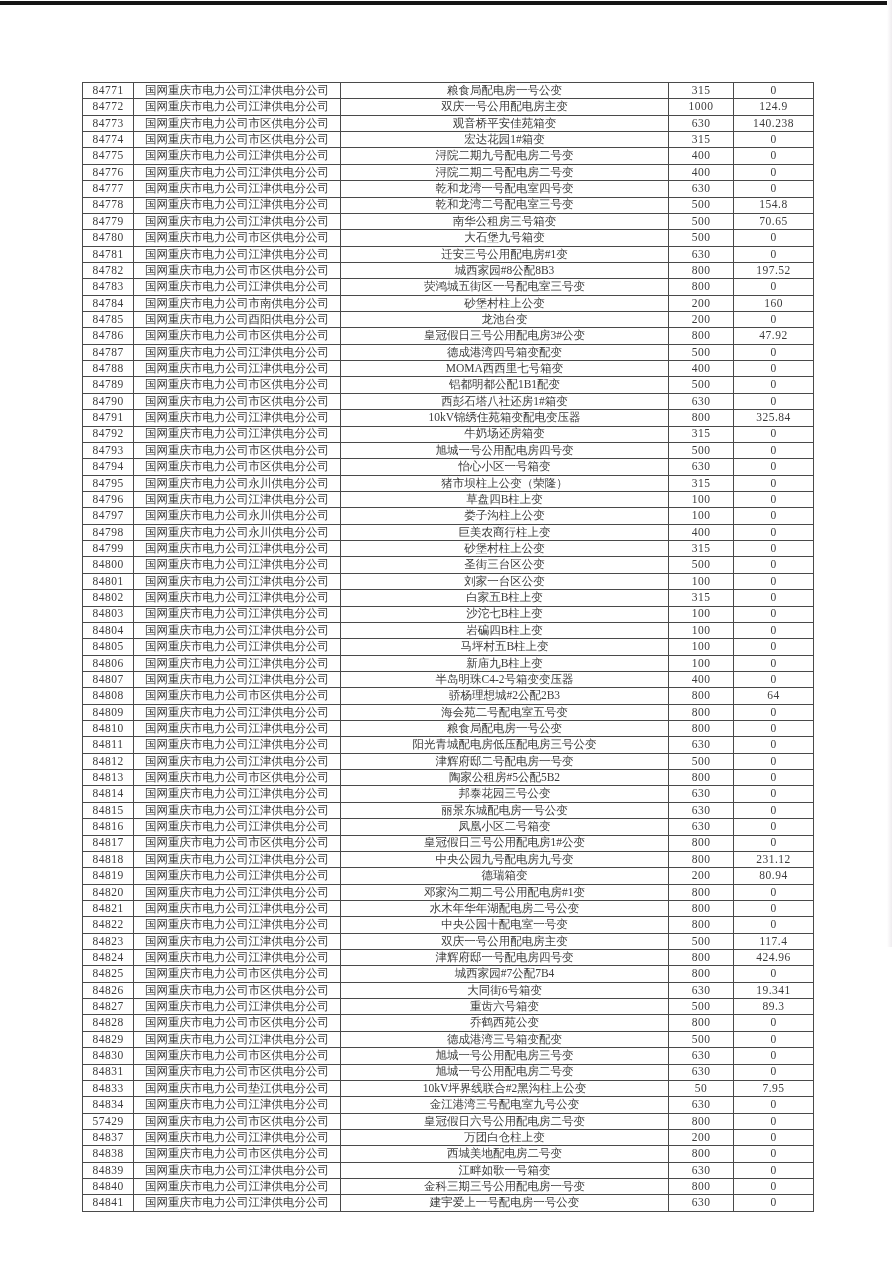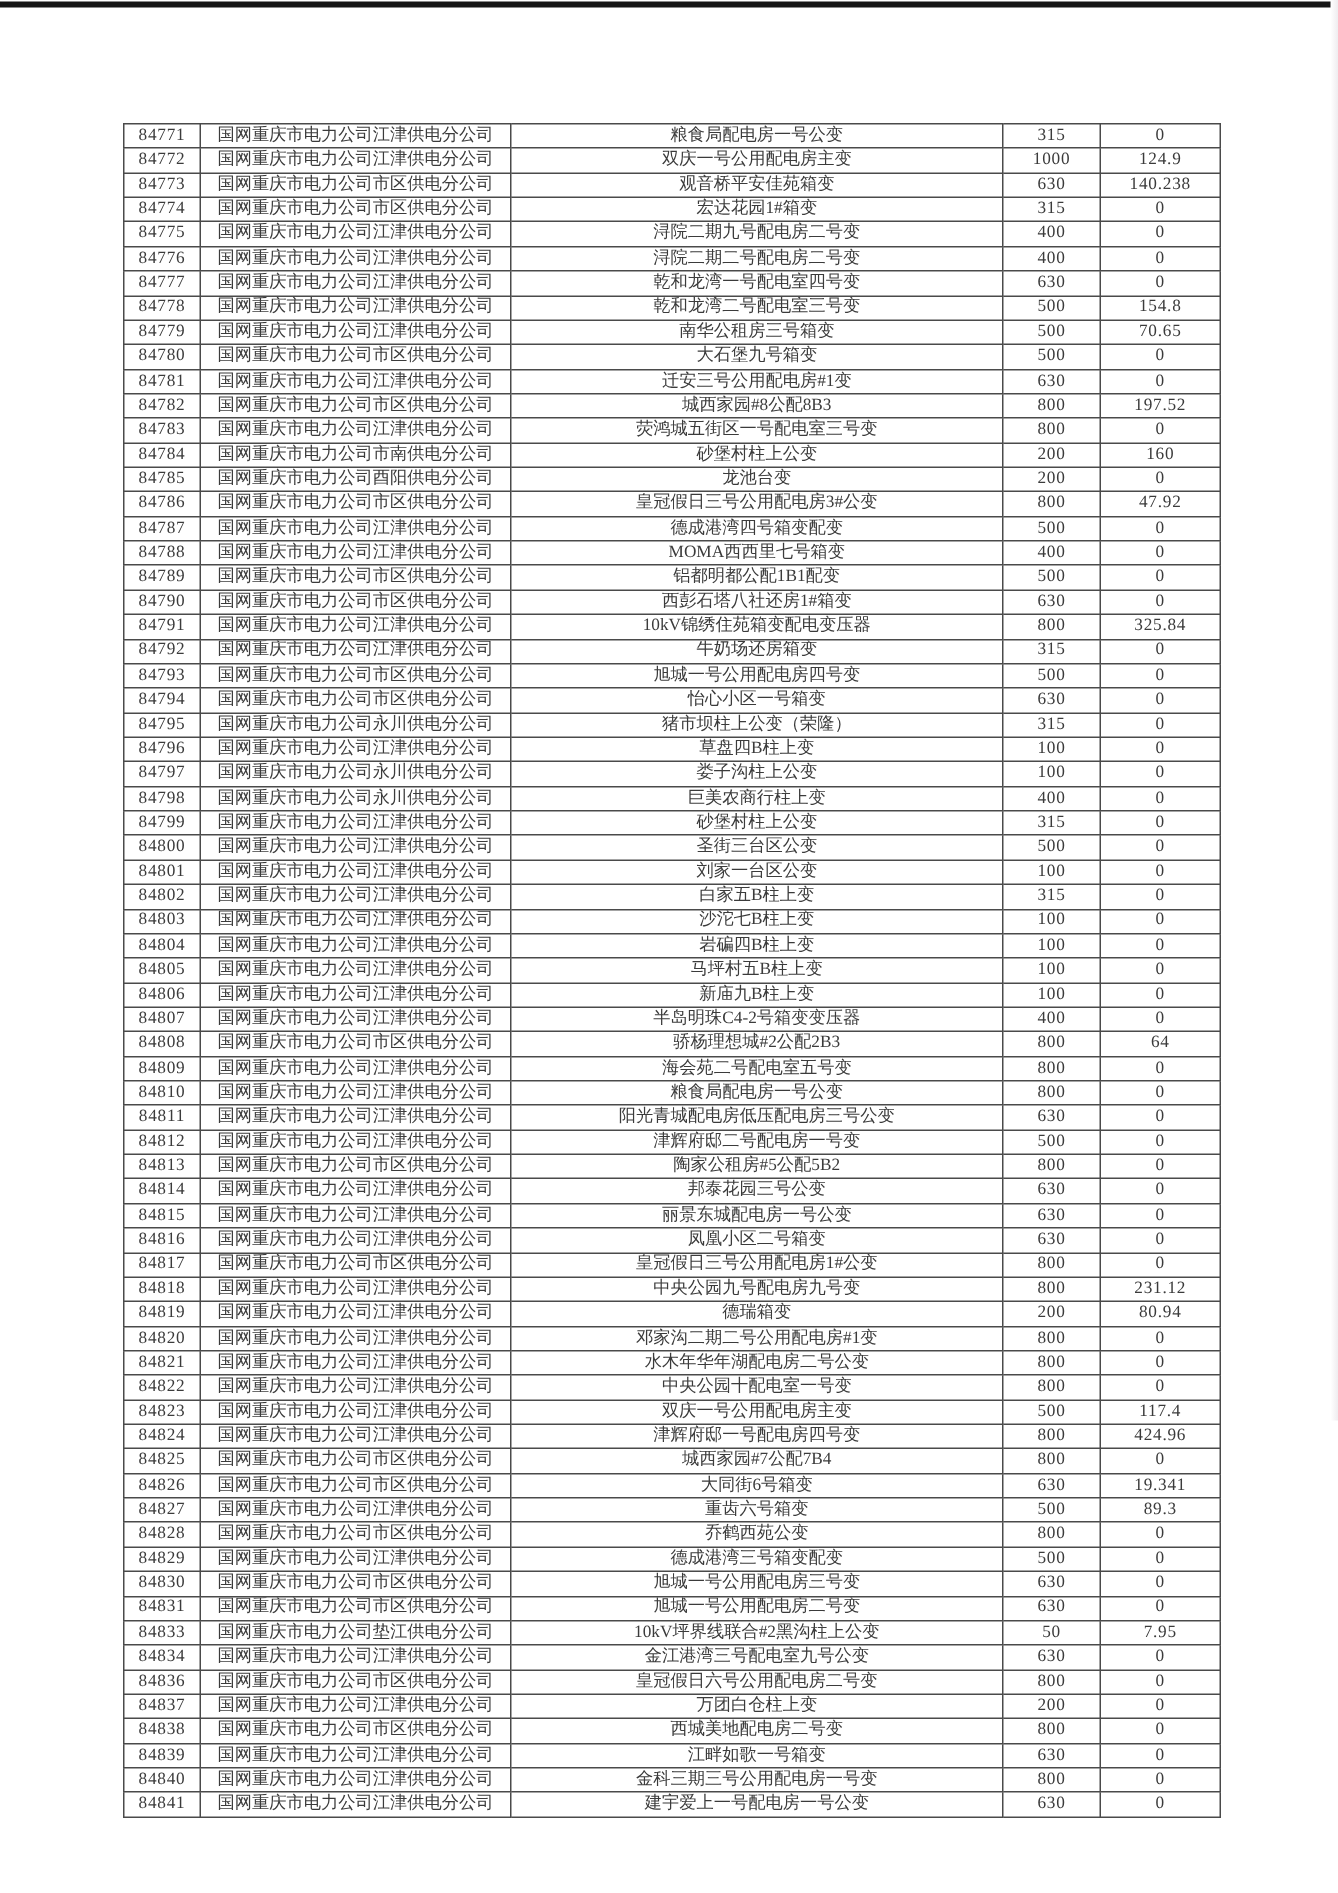--- a/index.html
+++ b/index.html
@@ -515,21 +515,21 @@
     <td class="c-val">7.95</td>
   </tr>
           <tr>
     <td class="c-id">84834</td>
     <td class="c-company">国网重庆市电力公司江津供电分公司</td>
     <td class="c-name">金江港湾三号配电室九号公变</td>
     <td class="c-cap">630</td>
     <td class="c-val">0</td>
   </tr>
           <tr>
-    <td class="c-id">84836</td>
+    <td class="c-id">57429</td>
     <td class="c-company">国网重庆市电力公司市区供电分公司</td>
     <td class="c-name">皇冠假日六号公用配电房二号变</td>
     <td class="c-cap">800</td>
     <td class="c-val">0</td>
   </tr>
           <tr>
     <td class="c-id">84837</td>
     <td class="c-company">国网重庆市电力公司江津供电分公司</td>
     <td class="c-name">万团白仓柱上变</td>
     <td class="c-cap">200</td>

